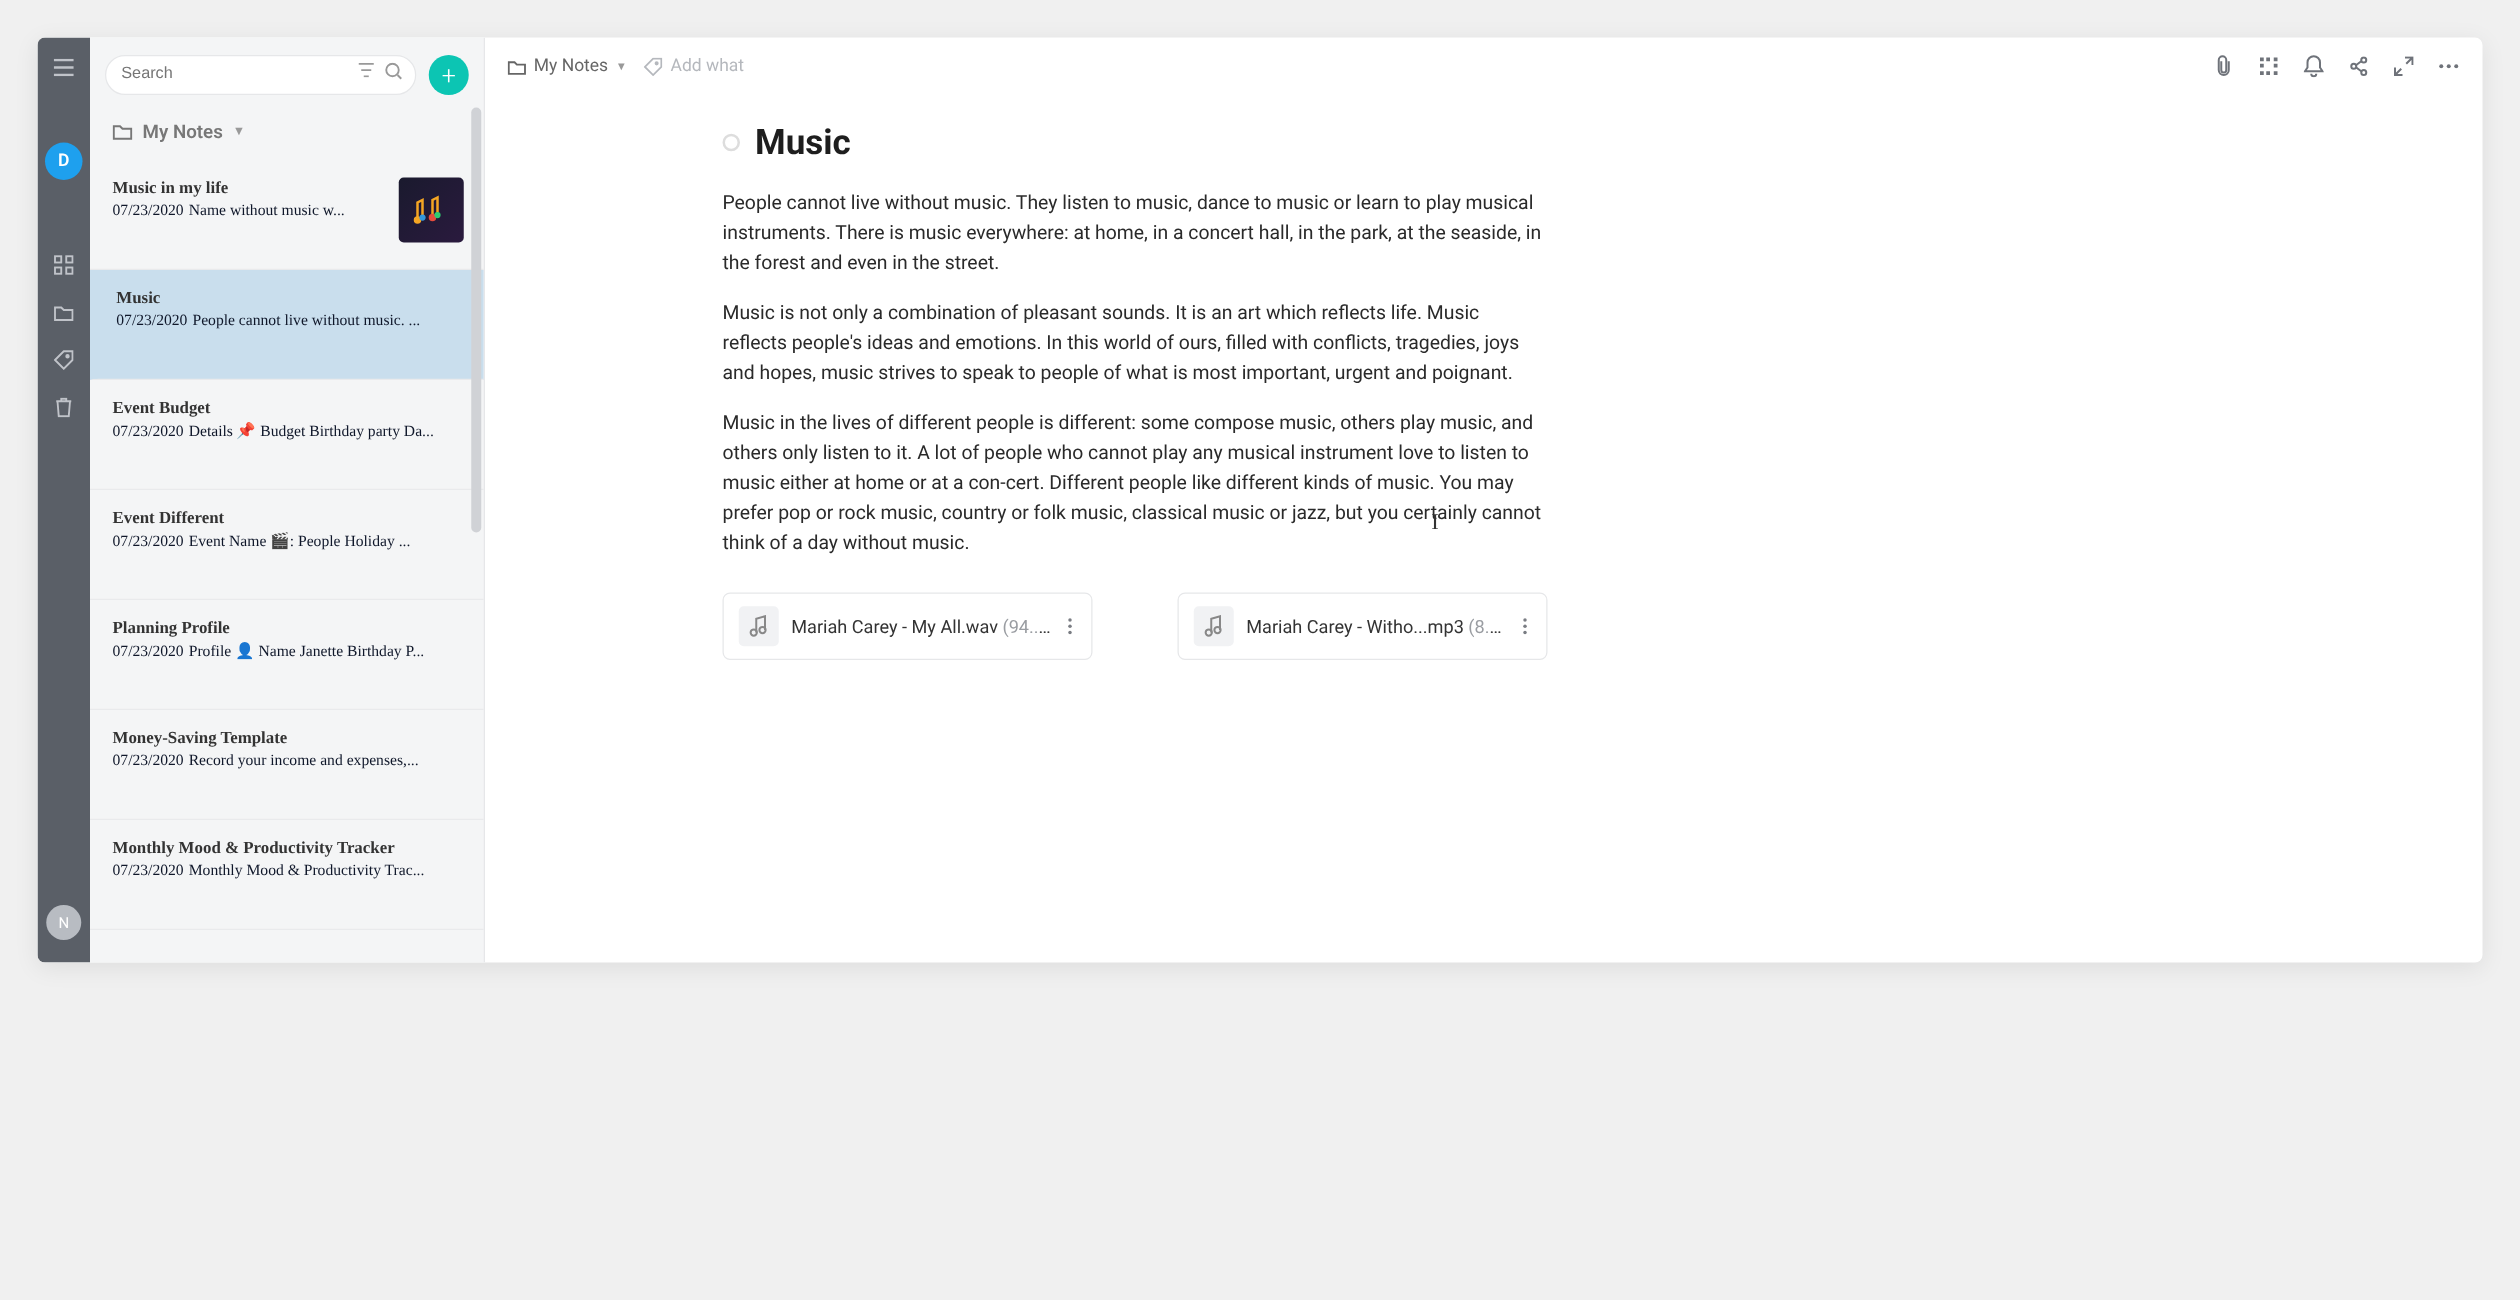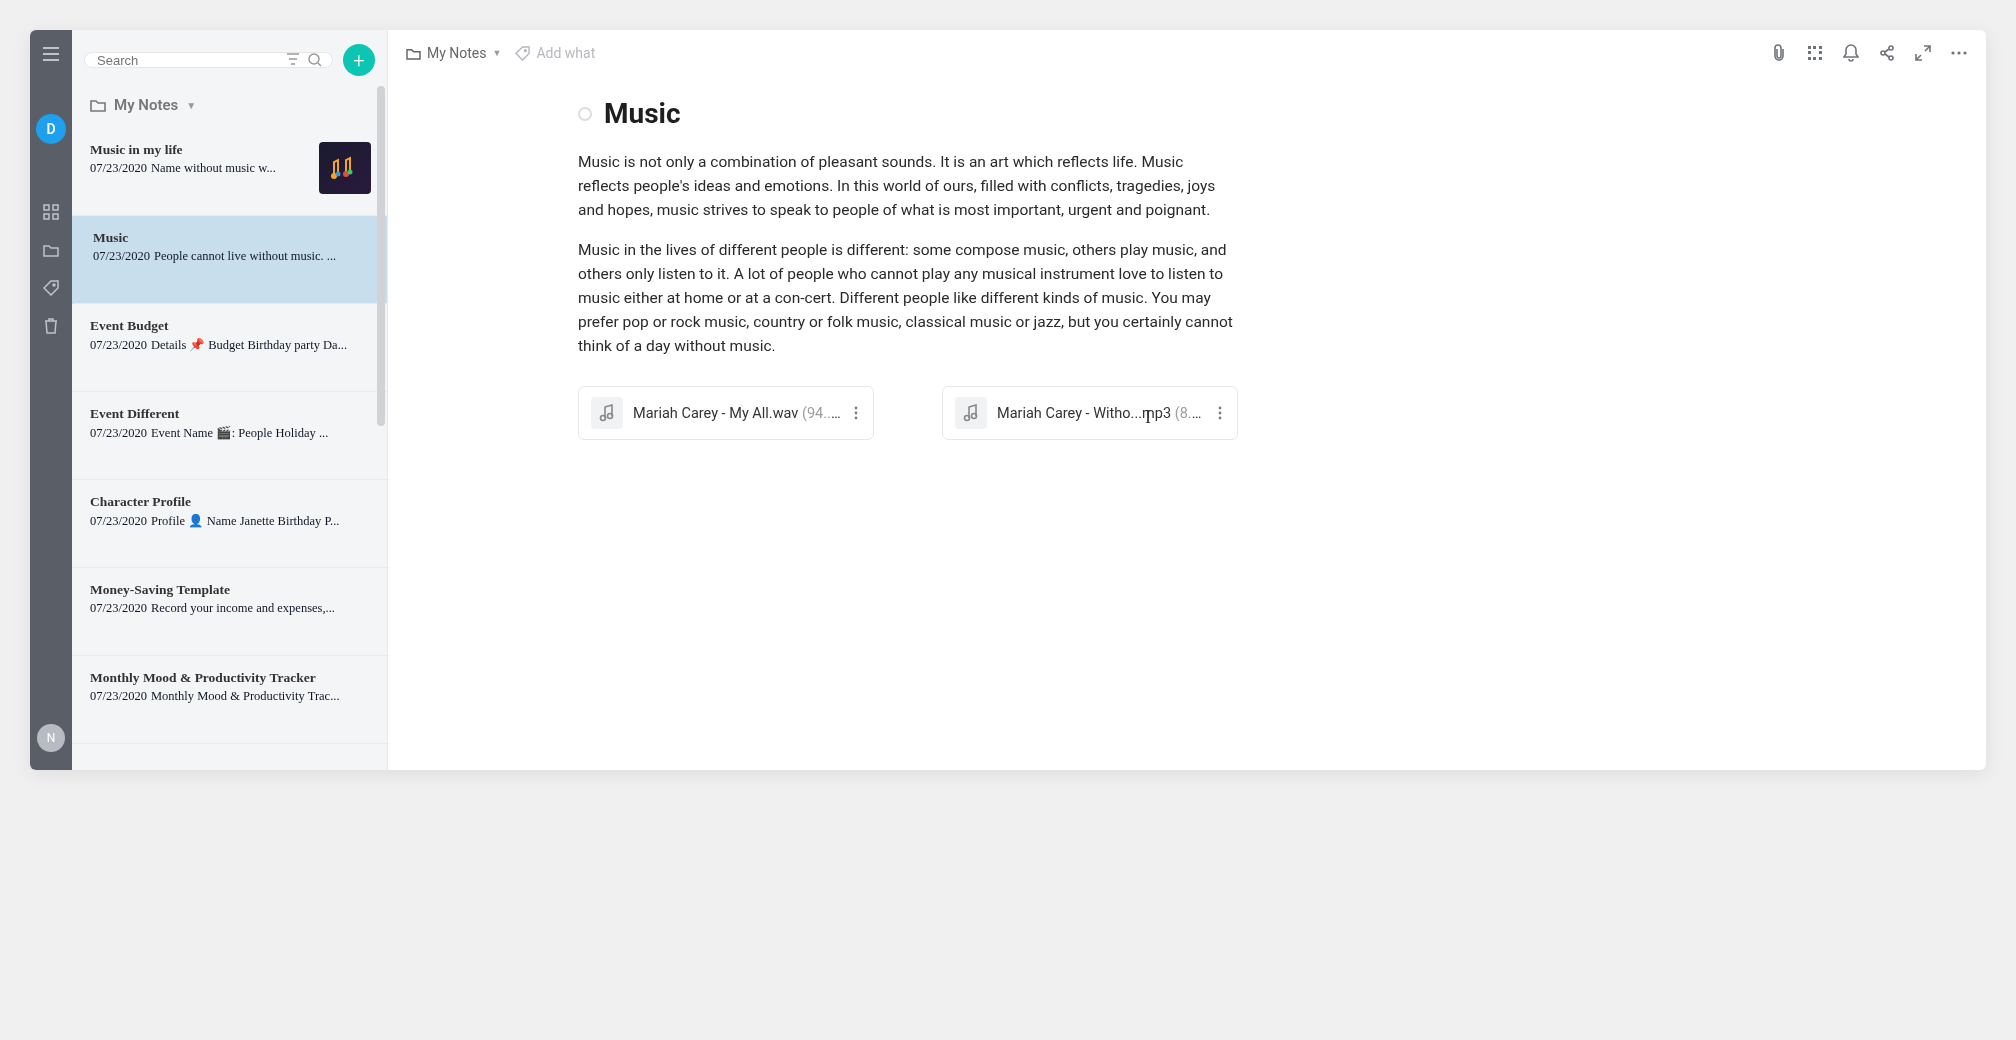--- a/index.html
+++ b/index.html
@@ -56,26 +56,26 @@
 }
 .side-top {
   display: flex;
   align-items: center;
   padding: 14px 12px 10px;
   gap: 10px;
 }
 .search-box {
   flex: 1;
   display: flex;
-  align-items: center;
+  align-items: flex-start;
   background: #fff;
   border: 1px solid #e6e7e9;
   border-radius: 18px;
   padding: 5px 10px 5px 12px;
-  height: 16px;
+  height: 32px;
 }
 .search-box input {
   flex: 1;
   border: none;
   outline: none;
   font-size: 13px;
   color: #888;
   background: transparent;
 }
 .search-icons { display:flex; gap:8px; color:#999; }
@@ -335,21 +335,21 @@
           </div>
         </div>
         <div class="note-item">
           <div class="note-title">Event Different</div>
           <div class="note-meta">
             <span>07/23/2020</span>
             <span class="snippet">Event Name 🎬: People Holiday ...</span>
           </div>
         </div>
         <div class="note-item">
-          <div class="note-title">Character Profile</div>
+          <div class="note-title">Planning Profile</div>
           <div class="note-meta">
             <span>07/23/2020</span>
             <span class="snippet">Profile 👤 Name Janette Birthday P...</span>
           </div>
         </div>
         <div class="note-item">
           <div class="note-title">Money-Saving Template</div>
           <div class="note-meta">
             <span>07/23/2020</span>
             <span class="snippet">Record your income and expenses,...</span>
@@ -435,20 +435,21 @@
         </div>
       </div>
     </div>
 
     <div class="content">
       <div class="title-row">
         <div class="title-dot"></div>
         <div class="page-title">Music</div>
       </div>
       <div id="paragraphs">
+          <div class="para">People cannot live without music. They listen to music, dance to music or learn to play musical instruments. There is music everywhere: at home, in a concert hall, in the park, at the seaside, in the forest and even in the street.</div>
           <div class="para">Music is not only a combination of pleasant sounds. It is an art which reflects life. Music reflects people's ideas and emotions. In this world of ours, filled with conflicts, tragedies, joys and hopes, music strives to speak to people of what is most important, urgent and poignant.</div>
           <div class="para">Music in the lives of different people is different: some compose music, others play music, and others only listen to it. A lot of people who cannot play any musical instrument love to listen to music either at home or at a con-cert. Different people like different kinds of music. You may prefer pop or rock music, country or folk music, classical music or jazz, but you certainly cannot think of a day without music.</div>
         </div>
       <div class="attachments" id="attachments">
           <div class="attach">
             <div class="file-ic">
               <svg width="16" height="18" viewBox="0 0 16 18" fill="none" stroke="currentColor" stroke-width="1.6">
                 <path d="M6 14V3l7-2v11"></path>
                 <circle cx="4" cy="14" r="2.5"></circle>
                 <circle cx="11" cy="12" r="2.5"></circle>

